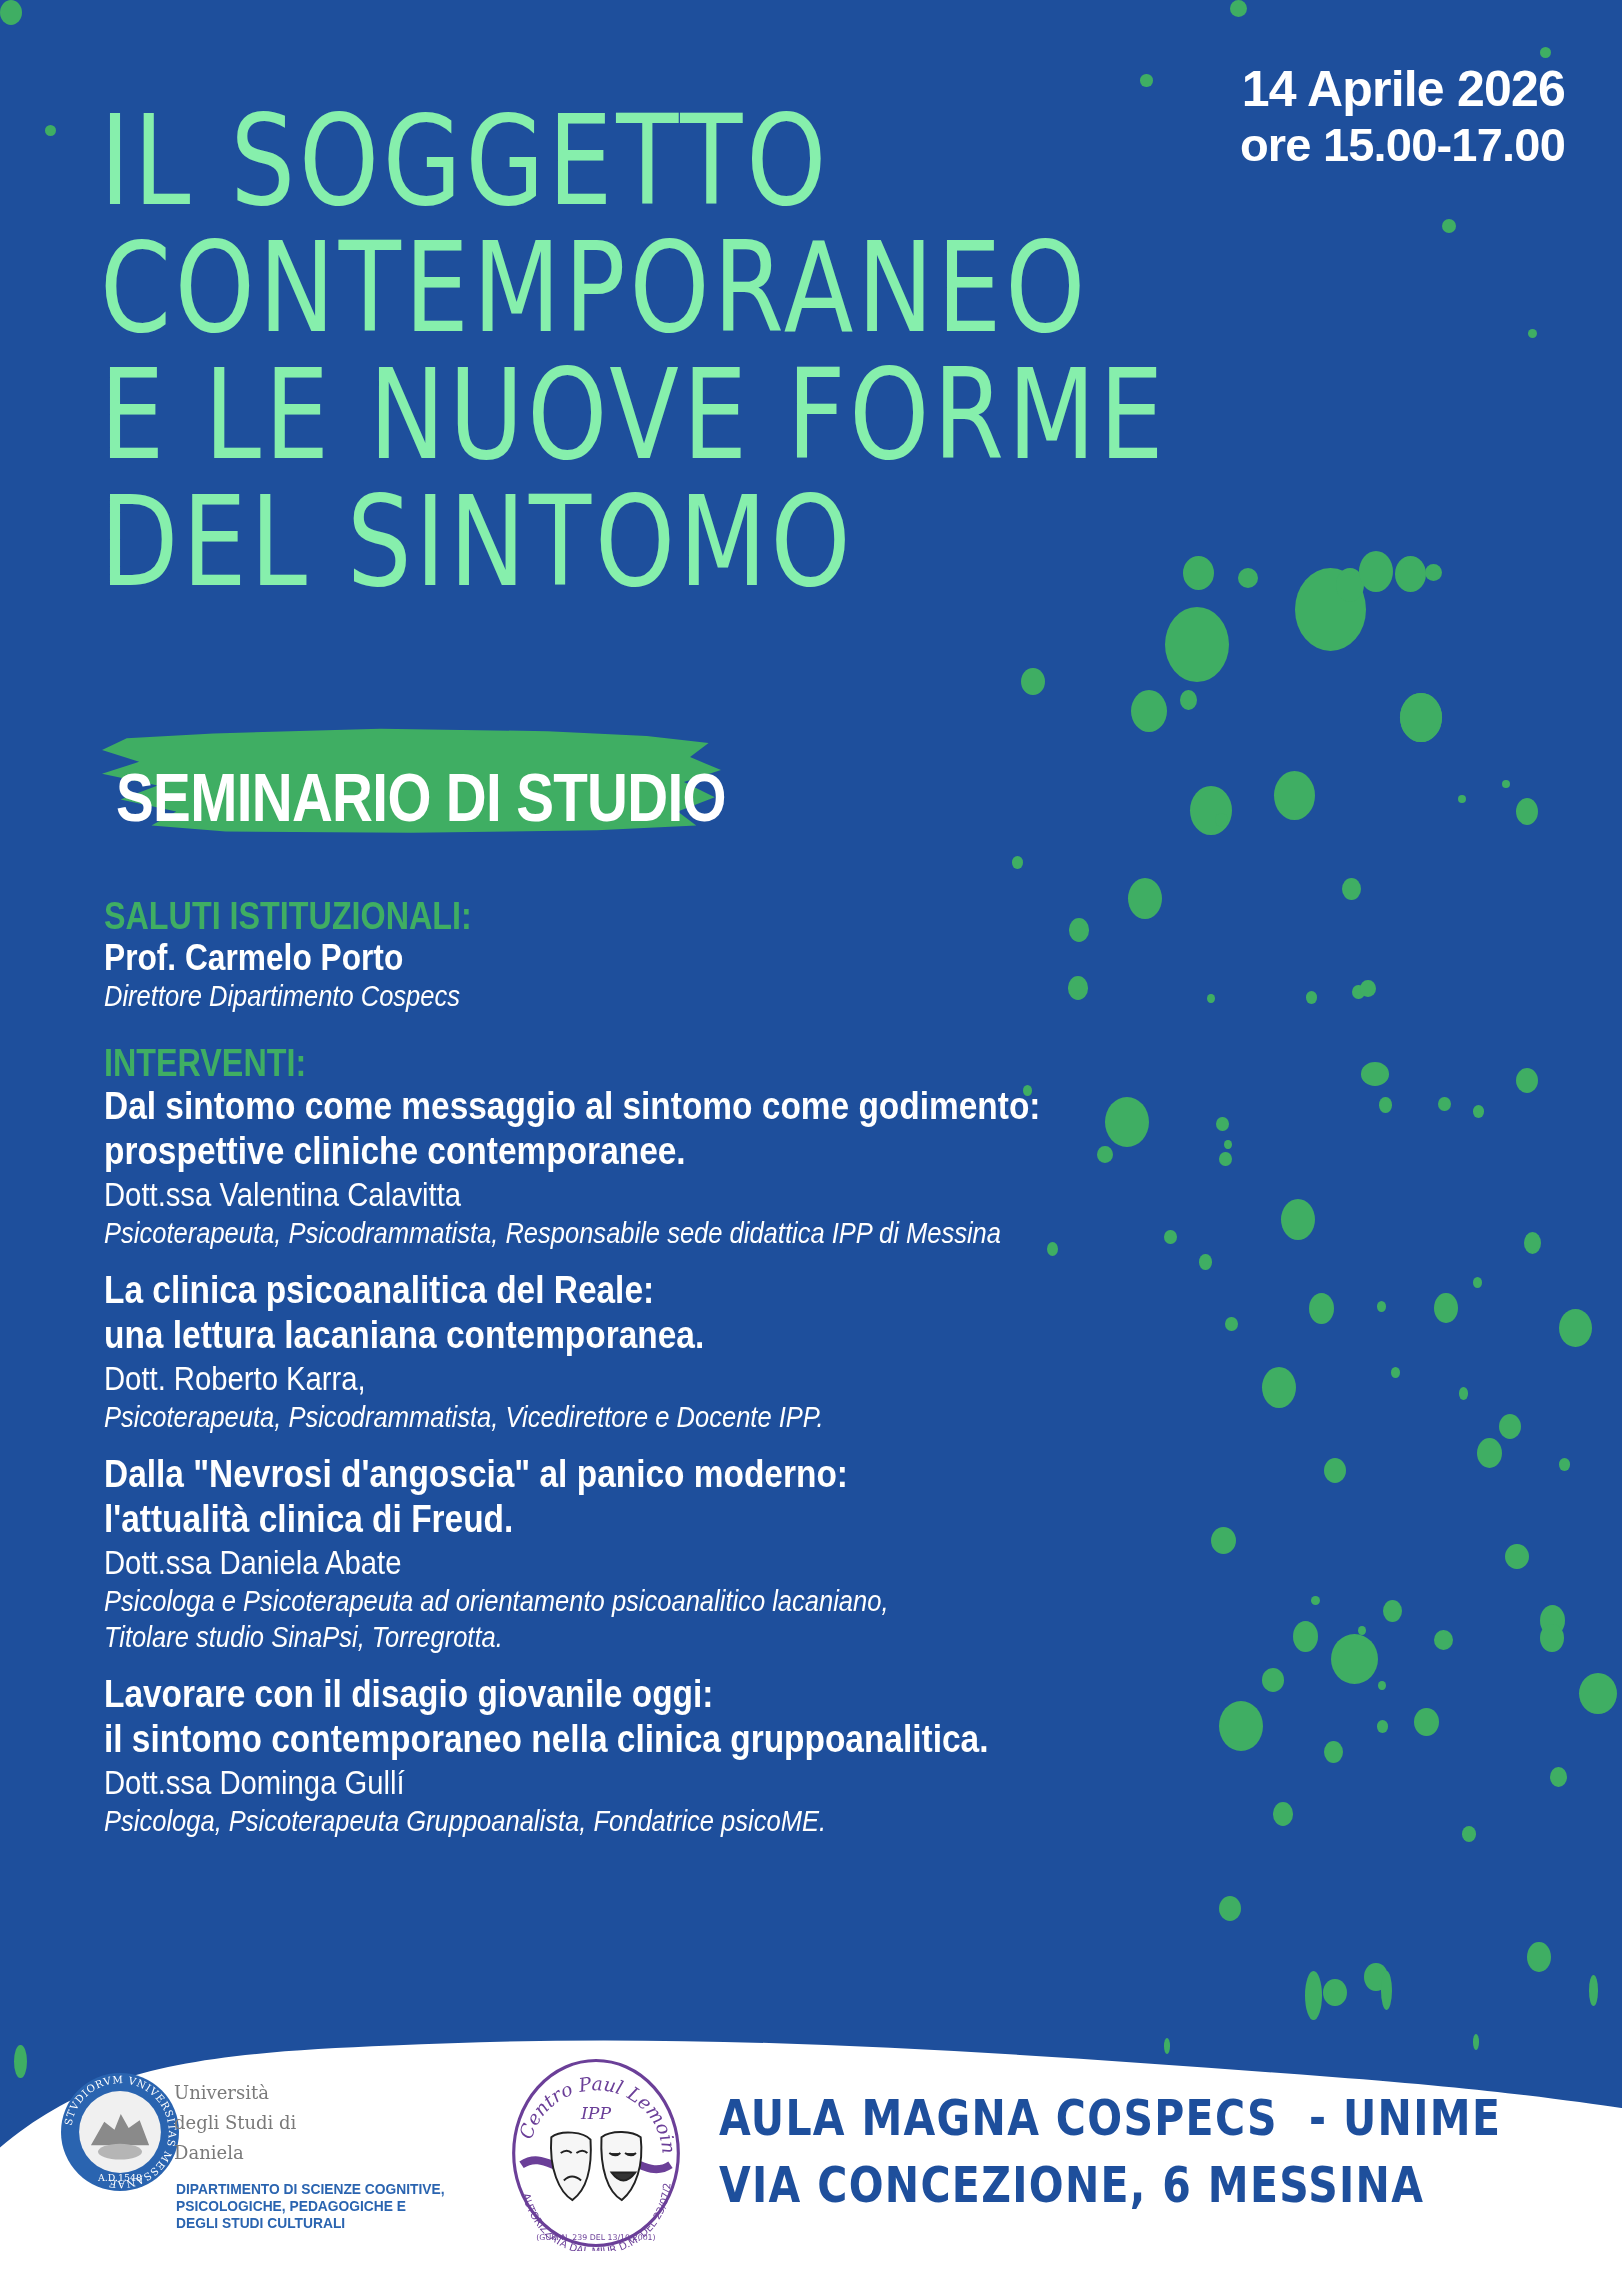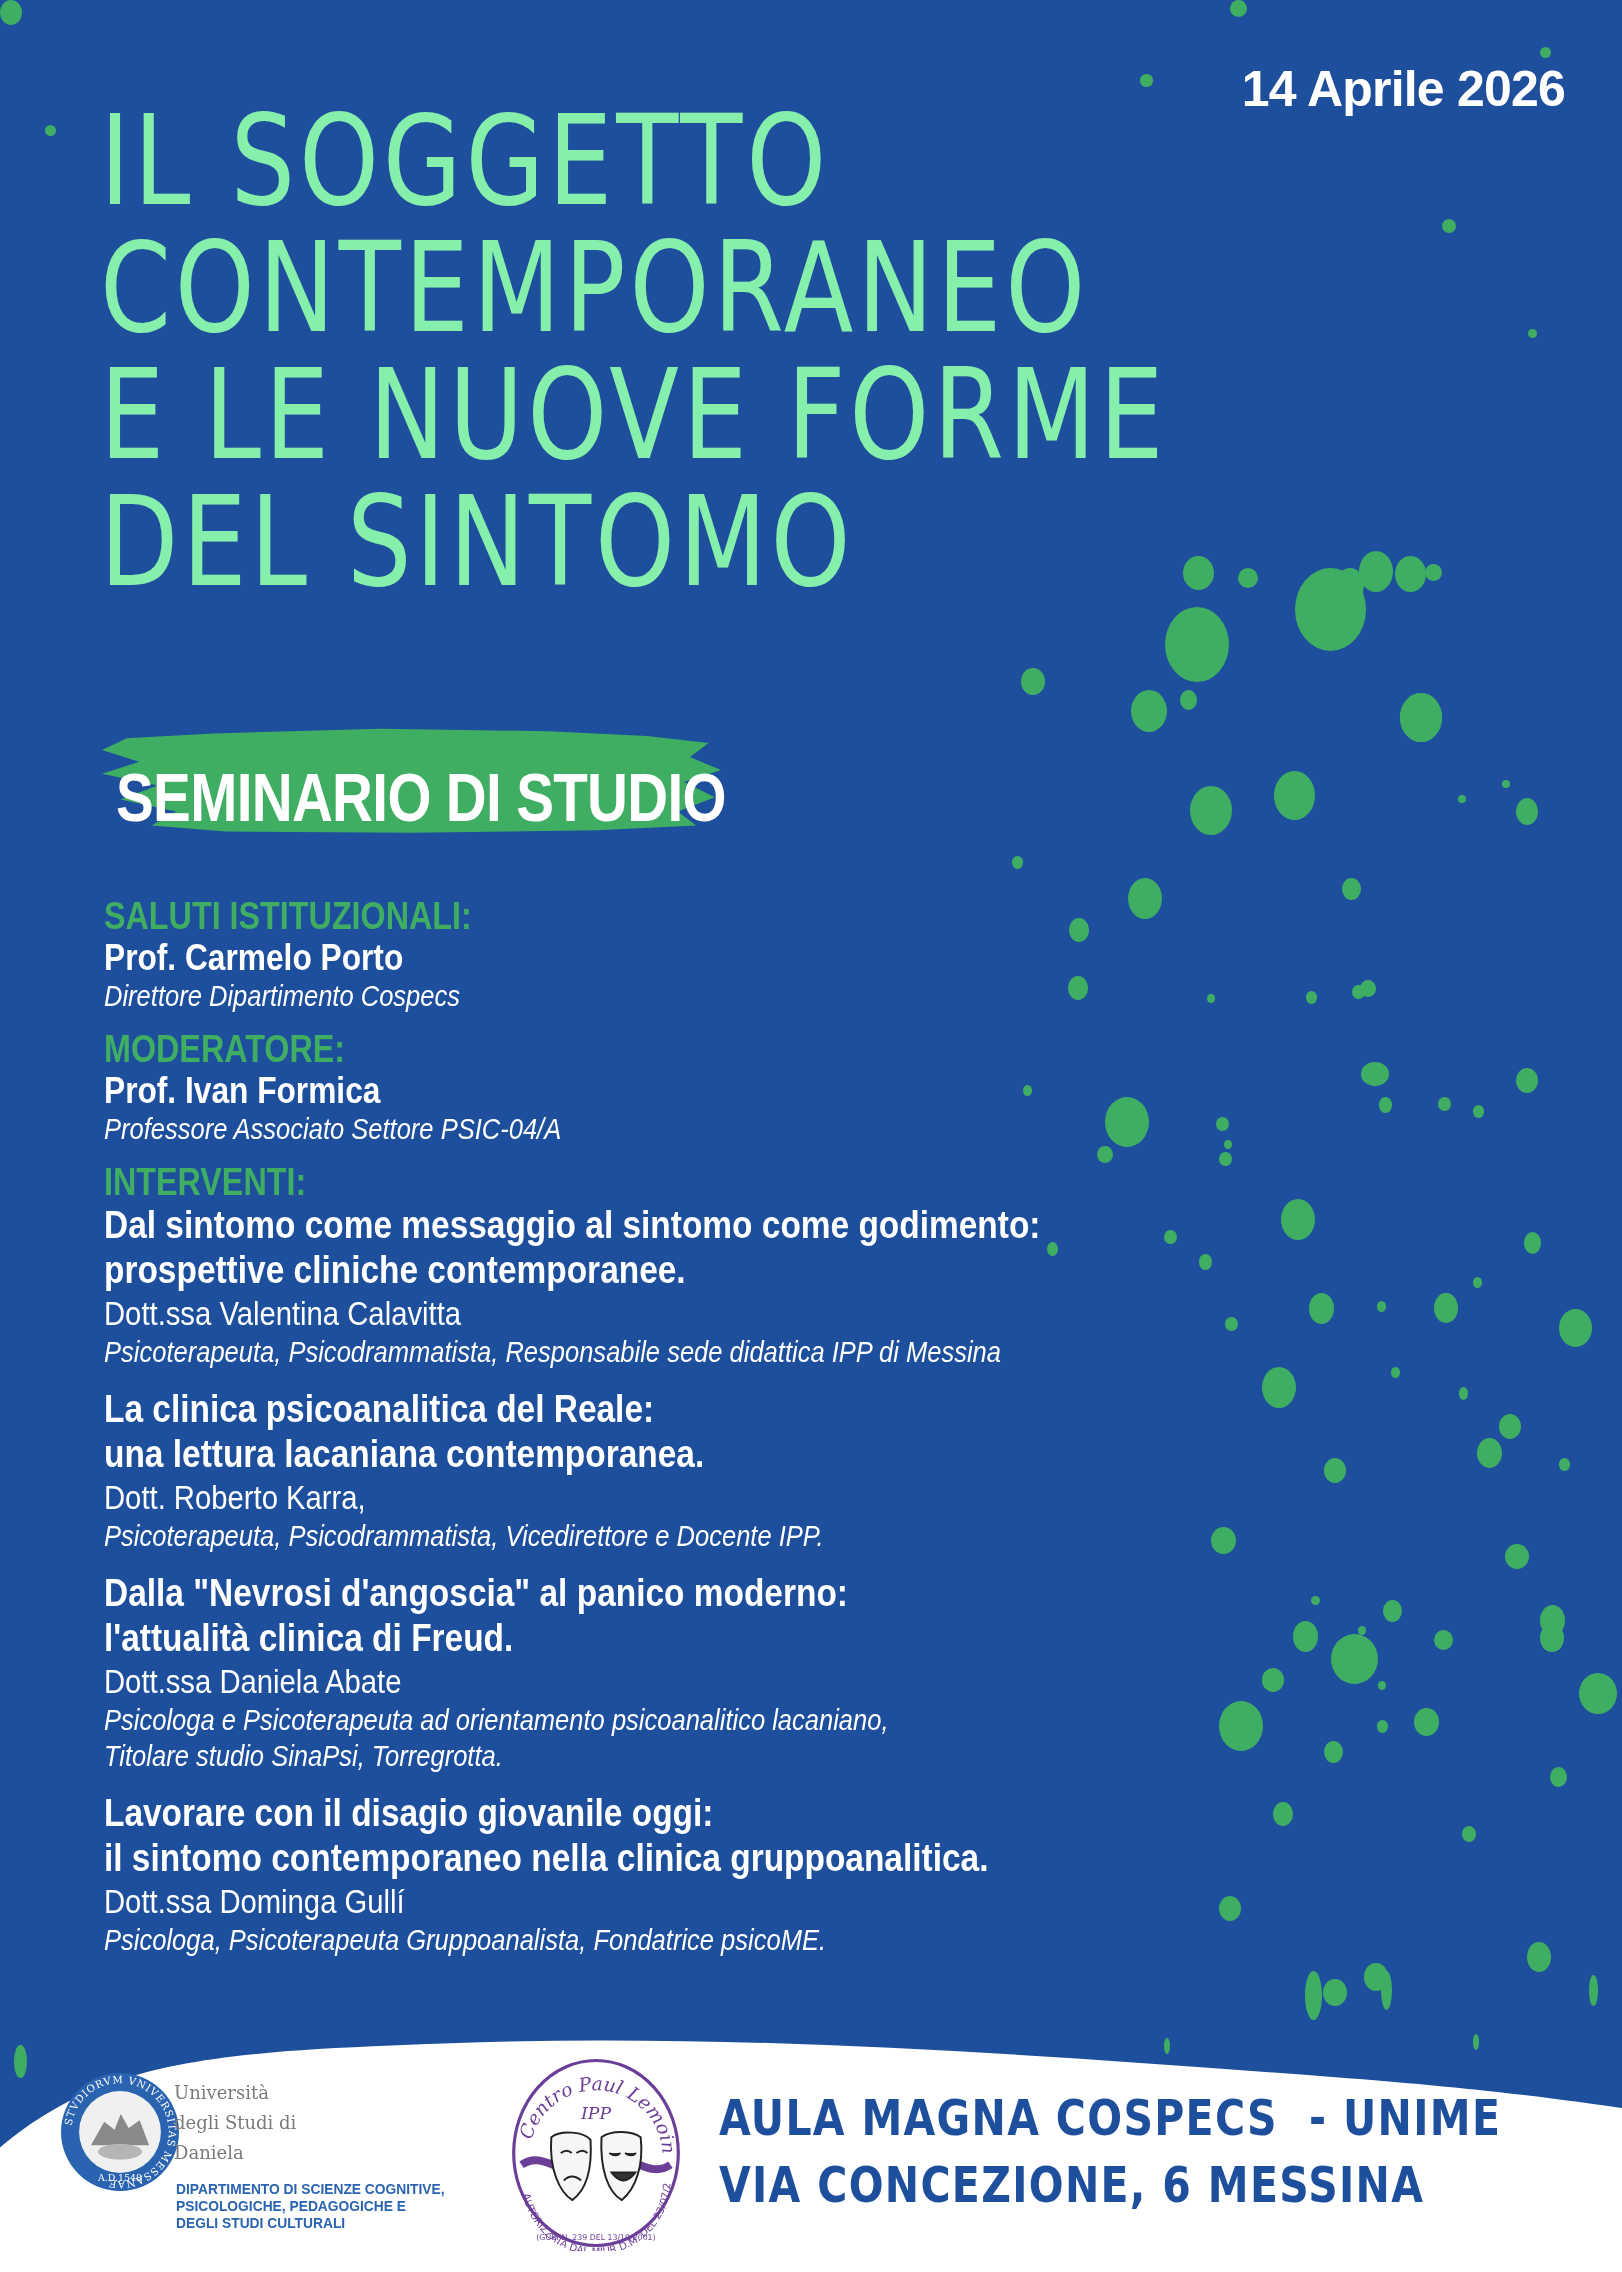--- a/index.html
+++ b/index.html
@@ -132,44 +132,40 @@
     <div class="dot" style="left:1305px;top:1971px;width:17px;height:49px;"></div>
     <div class="dot" style="left:1381px;top:1971px;width:11px;height:39px;"></div>
     <div class="dot" style="left:1589px;top:1975px;width:9.4px;height:31px;"></div>
     <div class="dot" style="left:1164px;top:2038px;width:6.3px;height:15.7px;"></div>
     <div class="dot" style="left:1473px;top:2034px;width:6.3px;height:15.7px;"></div>
     <div class="dot" style="left:14px;top:2045px;width:12.5px;height:33px;"></div>
   </div>
 
   <div class="date-block">
     <div class="date-line">14 Aprile 2026</div>
+    <div class="time-line">ore 15.00-17.00</div>
   </div>
 
   <div class="title">
     <div class="title-line">IL SOGGETTO</div>
     <div class="title-line">CONTEMPORANEO</div>
     <div class="title-line">E LE NUOVE FORME</div>
     <div class="title-line">DEL SINTOMO</div>
   </div>
 
   <div class="brush"></div>
   <div class="brush-label">SEMINARIO DI STUDIO</div>
 
   <div class="program">
     <div>
       <div class="section-head">SALUTI ISTITUZIONALI:</div>
       <div class="person">Prof. Carmelo Porto</div>
       <div class="role">Direttore Dipartimento Cospecs</div>
     </div>
     <div class="gap-sm"></div>
-    <div>
-      <div class="section-head">MODERATORE:</div>
-      <div class="person">Prof. Ivan Formica</div>
-      <div class="role">Professore Associato Settore PSIC-04/A</div>
-    </div>
     <div class="gap-sm"></div>
     <div>
       <div class="section-head">INTERVENTI:</div>
 
       <div class="talk">
         <div class="talk-title">Dal sintomo come messaggio al sintomo come godimento:</div>
         <div class="talk-title">prospettive cliniche contemporanee.</div>
         <div class="speaker">Dott.ssa Valentina Calavitta</div>
         <div class="role">Psicoterapeuta, Psicodrammatista, Responsabile sede didattica IPP di Messina</div>
       </div>

